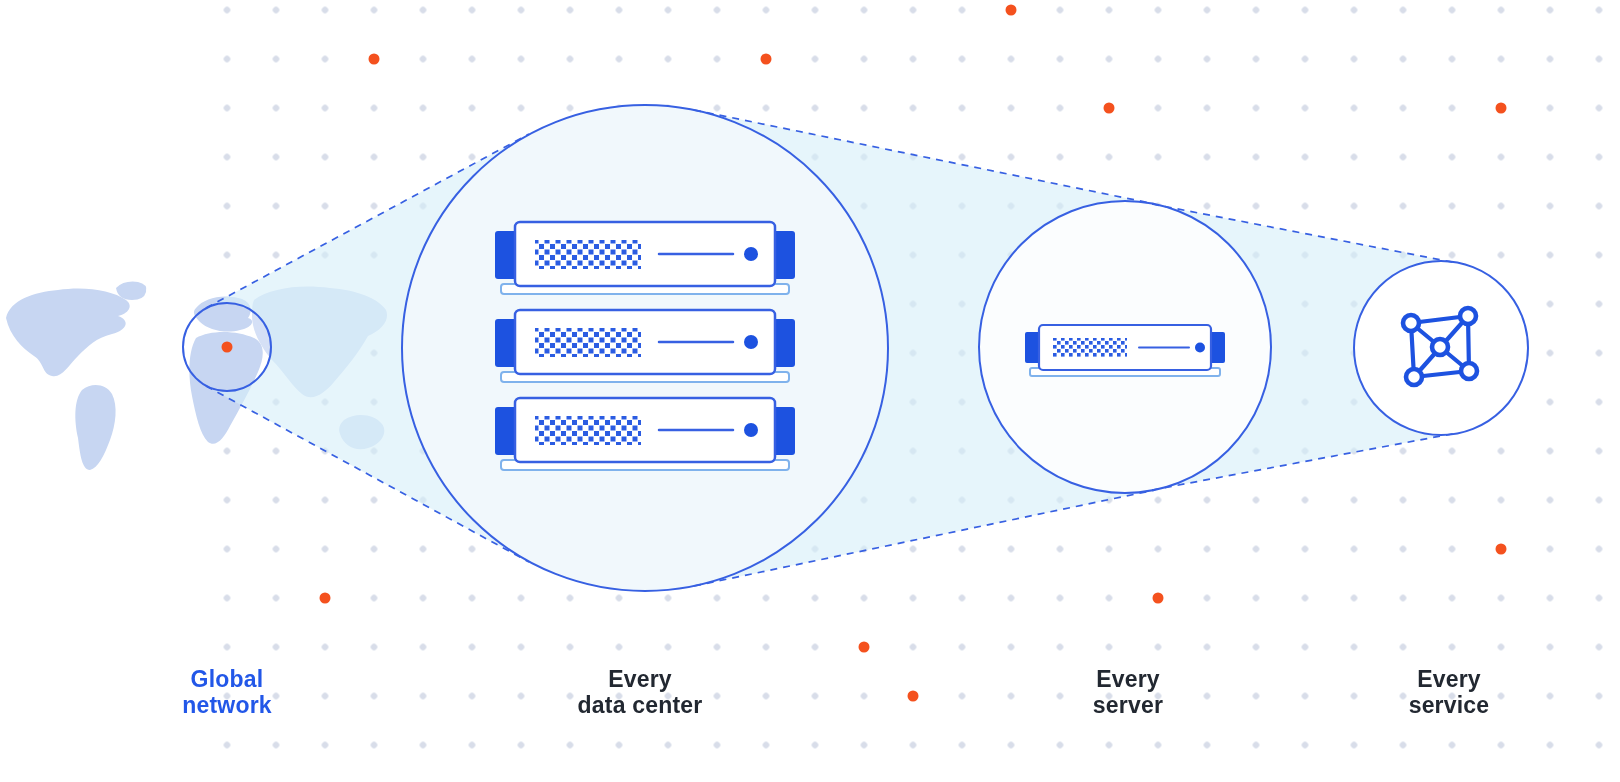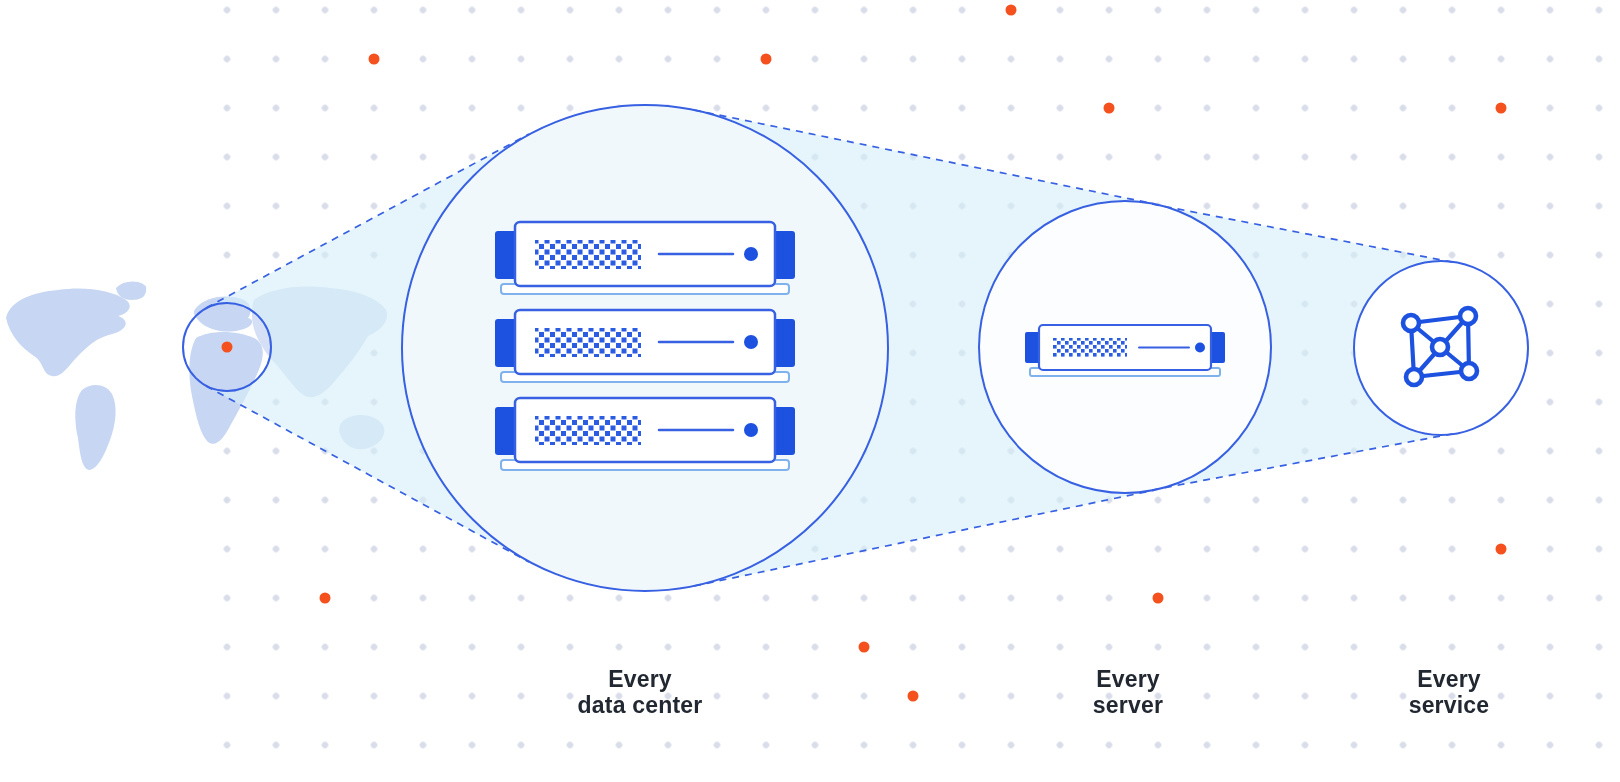--- a/index.html
+++ b/index.html
@@ -153,20 +153,22 @@
     <g>
       <line x1="206" y1="308" x2="529" y2="134" class="dashed"></line>
       <line x1="206" y1="386" x2="529" y2="562" class="dashed"></line>
       <line x1="694" y1="110" x2="1155" y2="204" class="dashed"></line>
       <line x1="694" y1="586" x2="1155" y2="490" class="dashed"></line>
       <line x1="1152" y1="204" x2="1457" y2="263" class="dashed"></line>
       <line x1="1152" y1="490" x2="1457" y2="433" class="dashed"></line>
     </g>
   </svg>
 
+  <div class="stage-label blue" style="left:67px">Global
+network</div>
   <div class="stage-label" style="left:480px">Every
 data center</div>
   <div class="stage-label" style="left:968px">Every
 server</div>
   <div class="stage-label" style="left:1289px">Every
 service</div>
 
 </div>
 
 </body></html>

